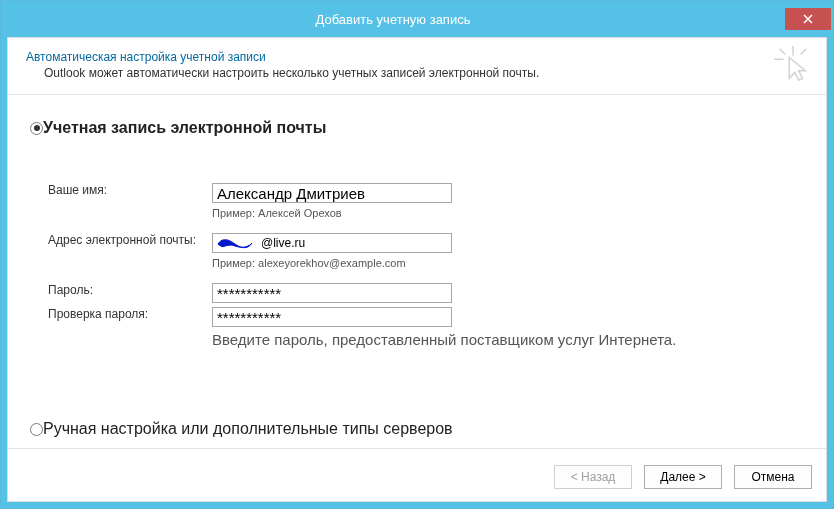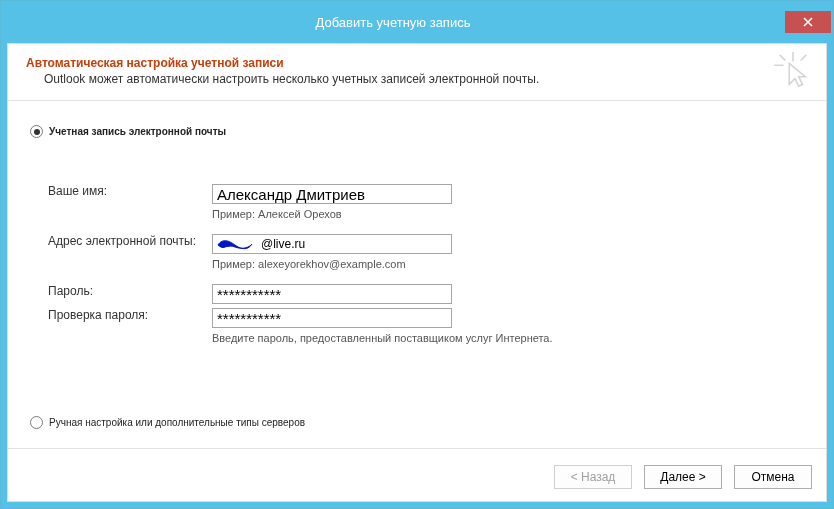--- a/index.html
+++ b/index.html
@@ -60,23 +60,23 @@
     flex-direction: column;
     border: 1px solid #dcdcdc;
   }
   .header {
     padding: 12px 18px 14px 18px;
     border-bottom: 1px solid #e2e2e2;
     position: relative;
     background: #fff;
   }
   .header .h-title {
-    font-weight: bold;
-    font-size: 12px;
-    color: #c2410c;
+    font-weight: normal;
+    font-size: 12px;
+    color: #0369a1;
   }
   .header .h-sub {
     margin-top: 2px;
     margin-left: 18px;
     font-size: 12px;
     color: #333;
   }
   .cursor-deco {
     position: absolute;
     right: 14px;
@@ -86,22 +86,21 @@
   .cursor-deco svg { width: 38px; height: 38px; }
   .cursor-deco path, .cursor-deco line { stroke: #a8a8a8; fill: none; stroke-width: 1.6; }
   .body {
     flex: 1;
     padding: 24px 20px 10px 22px;
     position: relative;
   }
   .radio-row {
     display: flex;
     align-items: center;
-    gap: 6px;
-    font-size: 10px;
+    font-size: 16px;
     color: #222;
   }
   .radio-row.bold label { font-weight: bold; }
   .radio {
     width: 13px; height: 13px;
     border: 1px solid #7a7a7a;
     border-radius: 50%;
     display: inline-flex;
     align-items: center;
     justify-content: center;
@@ -129,21 +128,21 @@
   }
   .form-row input.text {
     width: 240px;
     height: 20px;
     border: 1px solid #a7a7a7;
     padding: 1px 4px;
     font-size: 15px;
     font-family: inherit;
   }
   .hint-row { margin-left: 164px; font-size: 11px; color: #555; margin-bottom: 14px; }
-  .pw-hint { margin-left: 164px; font-size: 11px; color: #555; margin-top: 4px; }
+  .pw-hint { margin-left: 164px; font-size: 15px; color: #555; margin-top: 4px; }
   .email-field {
     width: 240px;
     height: 20px;
     border: 1px solid #a7a7a7;
     padding: 1px 4px;
     font-size: 12px;
     display: flex;
     align-items: center;
     gap: 8px;
     background: #fff;

